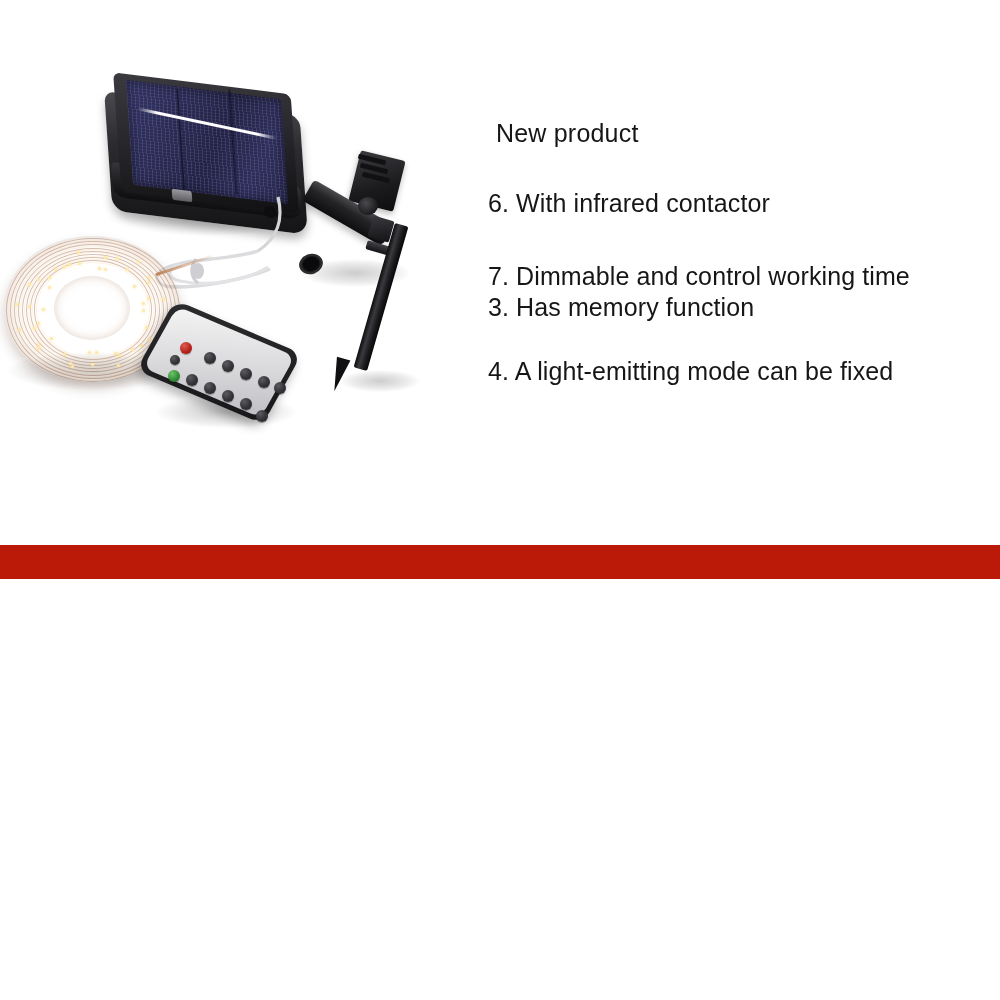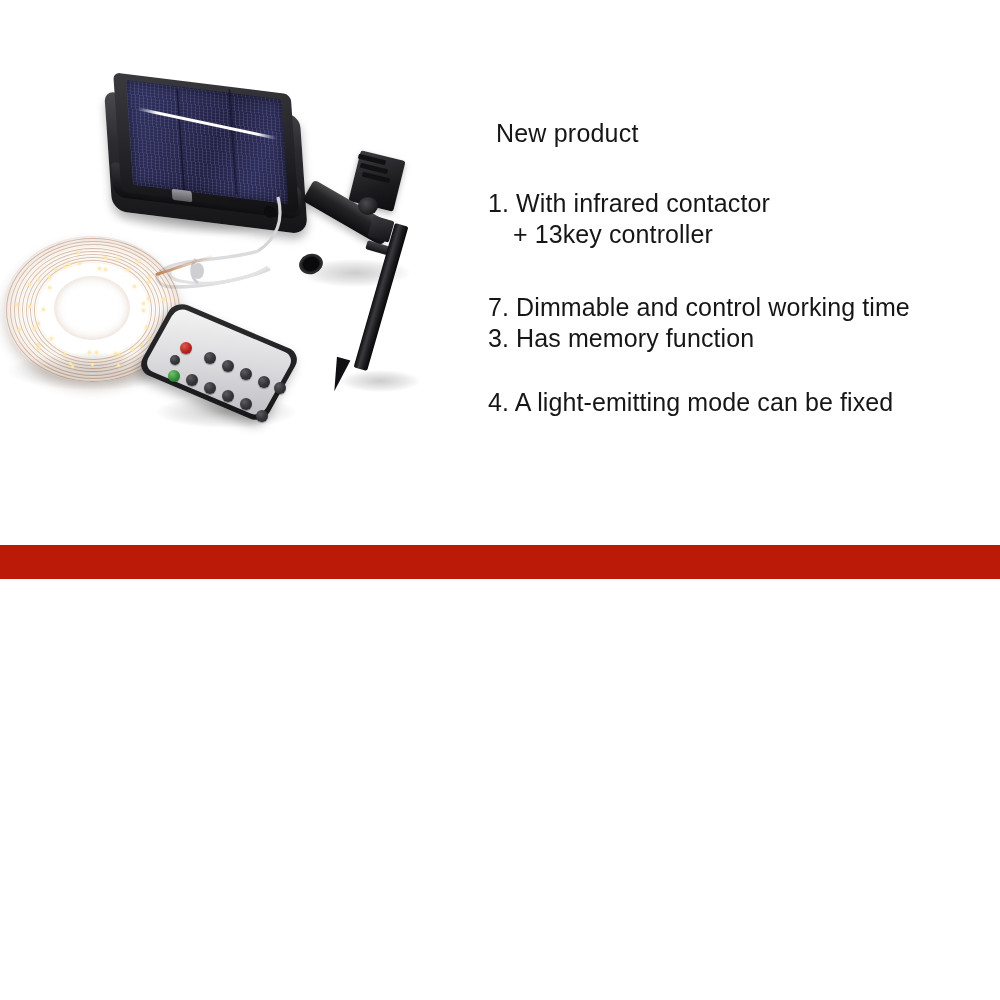--- a/index.html
+++ b/index.html
@@ -409,22 +409,21 @@
       <div class="head"></div>
       <div class="collar"></div>
       <div class="shaft"></div>
       <div class="tip"></div>
     </div>
 
     <div class="text-col" id="new-text">
       <div class="heading">New product</div>
 
       <div class="bullet b1">
-        <span>1. With infrared contactor</span>
-        <span class="sub">+ 13key controller</span>
+        <span>6. With infrared contactor</span>
       </div>
 
       <div class="bullet b2">
         <span>7. Dimmable and control working time</span>
       </div>
 
       <div class="bullet b3">
         <span>3. Has memory function</span>
       </div>
 

